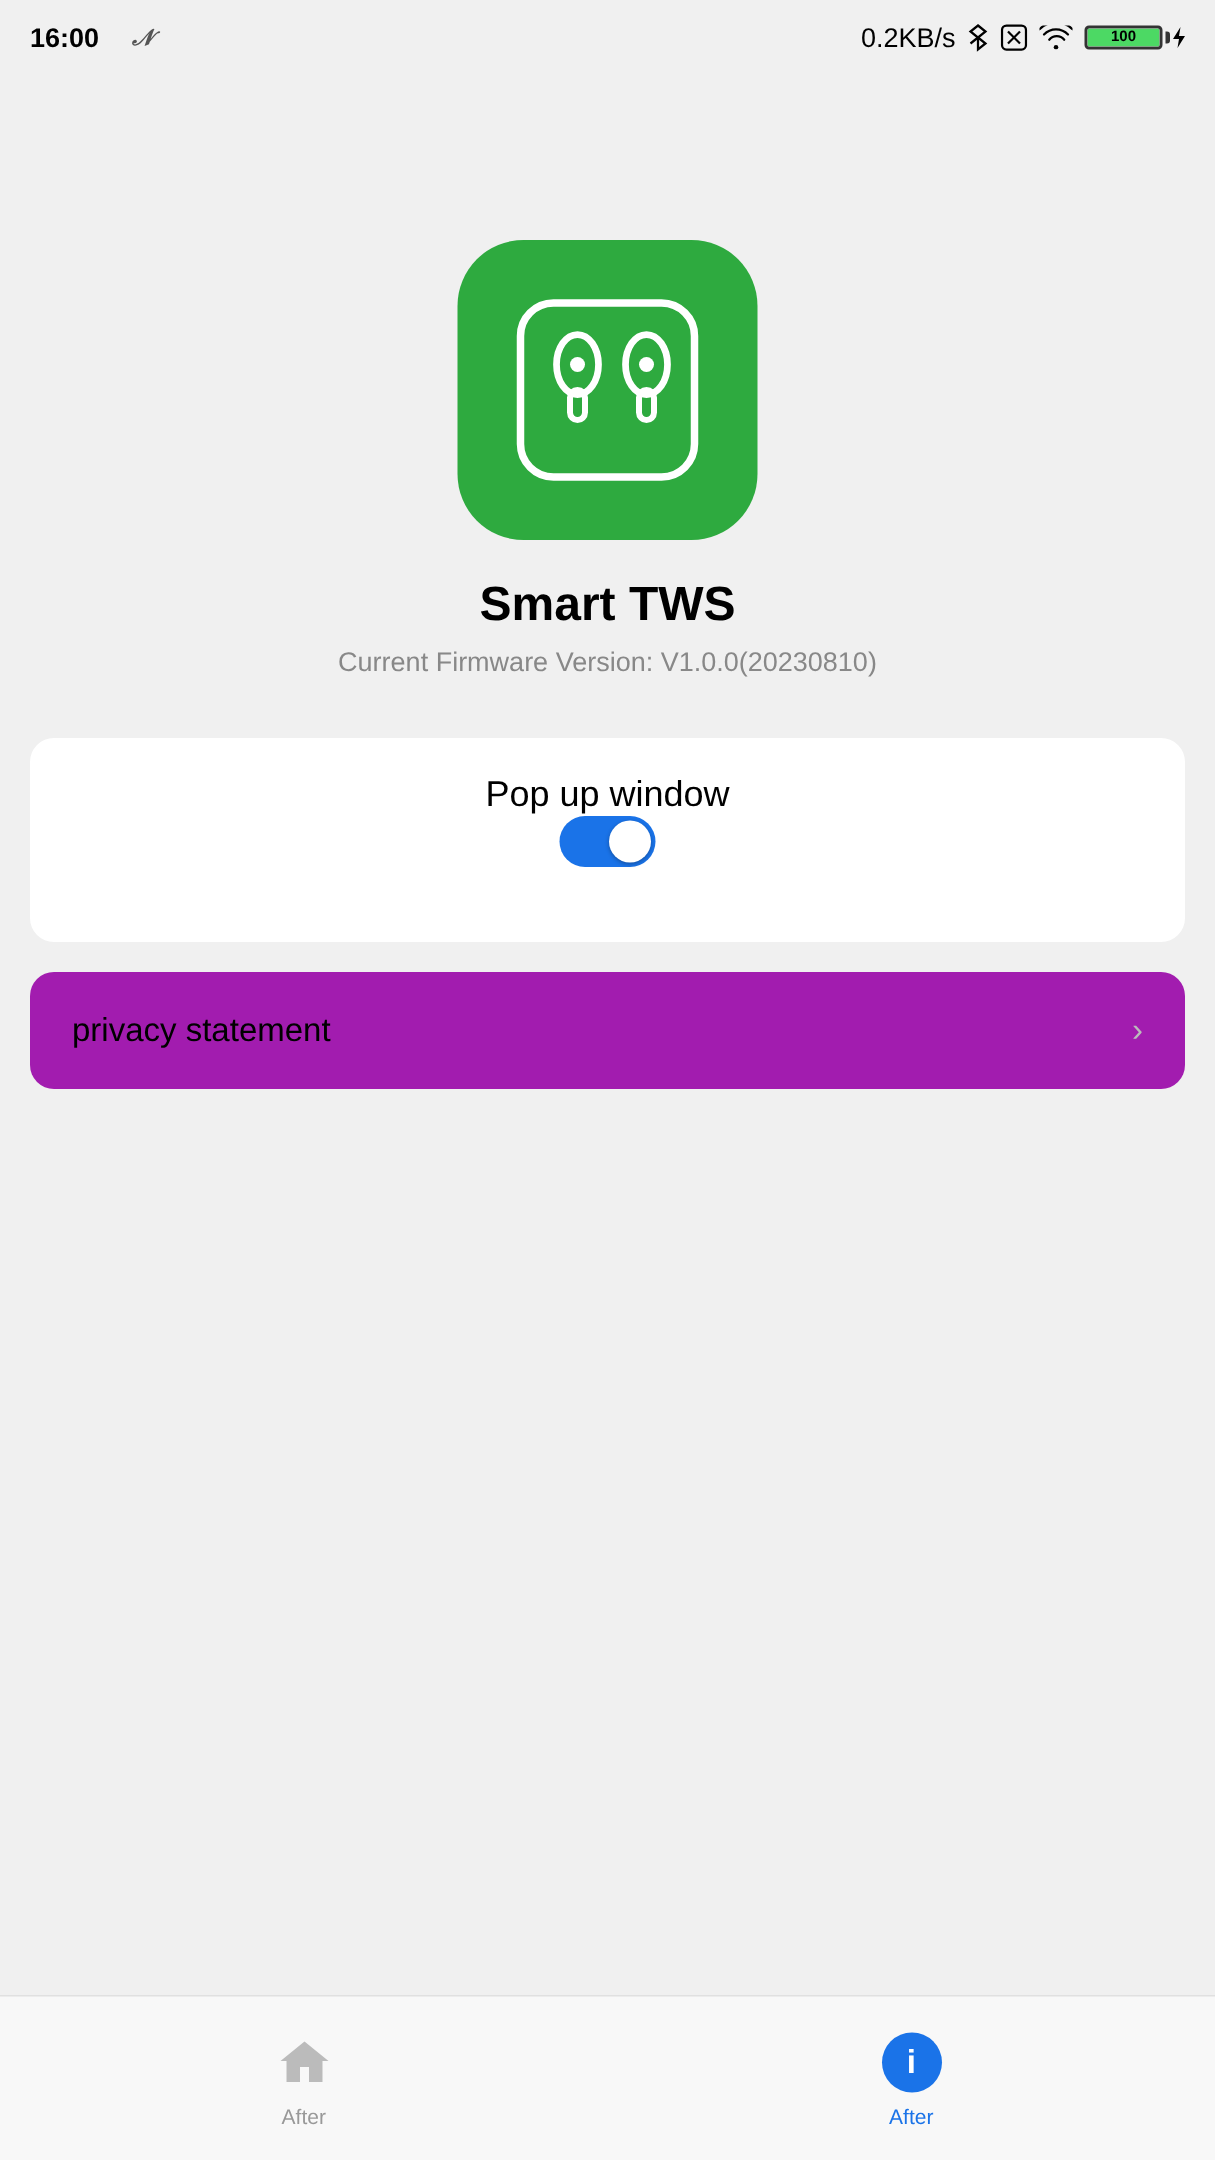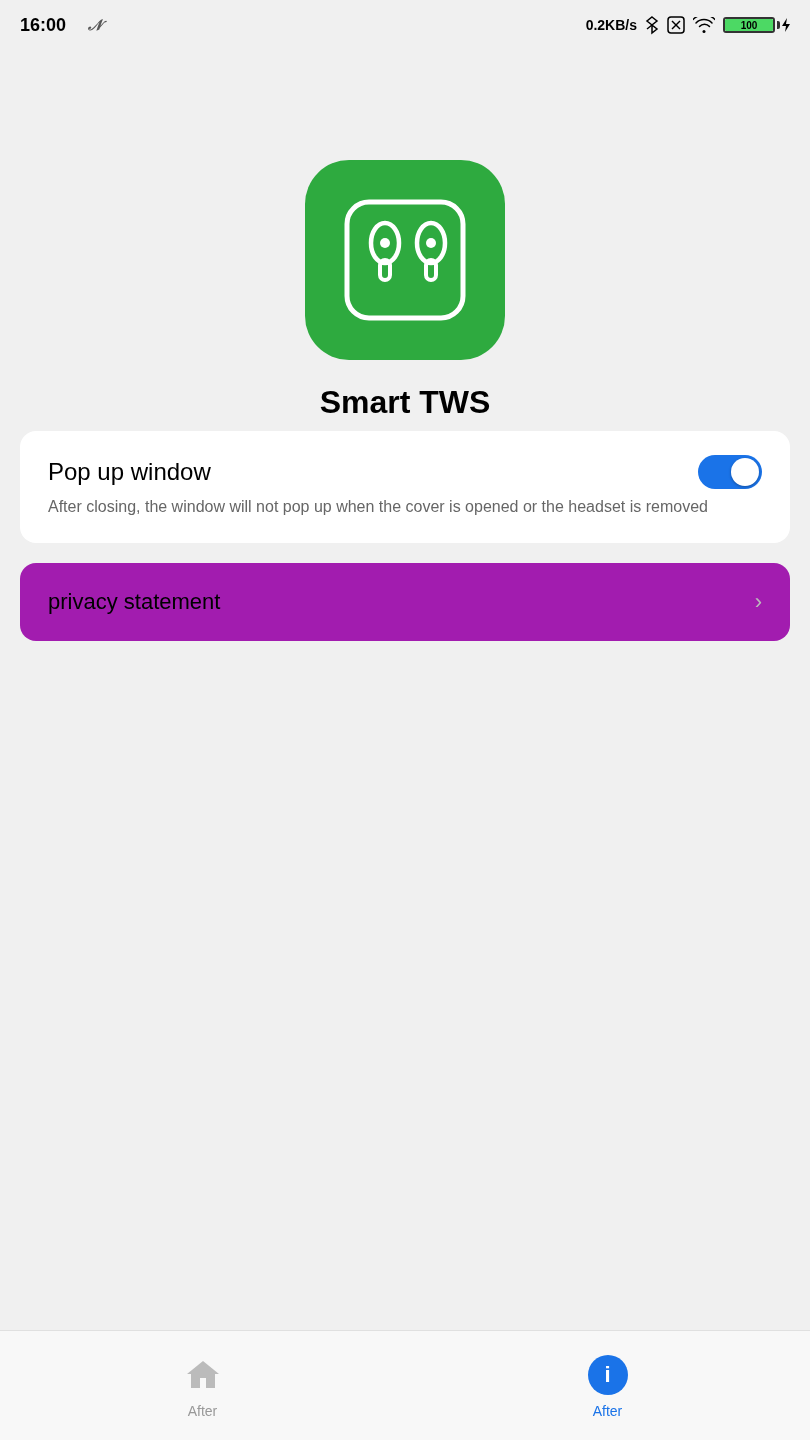--- a/index.html
+++ b/index.html
@@ -31,22 +31,22 @@
       gap: 22px;
     }
     .status-icons {
       display: flex;
       align-items: center;
       gap: 8px;
       font-size: 14px;
       color: #000;
     }
     .status-speed {
-      font-size: 14px;
-      font-weight: 700;
+      font-size: 18px;
+      font-weight: 400;
     }
     .battery-container {
       display: flex;
       align-items: center;
       gap: 2px;
     }
     .battery-body {
       width: 52px;
       height: 16px;
       border: 2px solid #333;
@@ -126,21 +126,22 @@
       background: #fff;
       border-radius: 16px;
       padding: 24px 28px;
       margin-bottom: 20px;
     }
 
     .toggle-row {
       display: flex;
       align-items: center;
       justify-content: space-between;
-      margin-bottom: 6px;
+      margin-bottom: 26px;
+      flex-direction: column;
     }
     .toggle-label {
       font-size: 24px;
       color: #000;
       font-weight: 400;
     }
     .toggle-switch {
       width: 64px;
       height: 34px;
       background: #1a73e8;
@@ -311,29 +312,29 @@
         <g transform="translate(74, 28)">
           <ellipse cx="22" cy="25" rx="14" ry="20" fill="none" stroke="white" stroke-width="4.5"></ellipse>
           <rect x="17" y="42" width="10" height="20" rx="5" fill="none" stroke="white" stroke-width="4"></rect>
           <circle cx="22" cy="25" r="5" fill="white"></circle>
         </g>
       </svg>
     </div>
   </div>
 
   <h1 class="app-title">Smart TWS</h1>
+  <p class="app-subtitle">Current Firmware Version: V1.0.0(20230810)</p>
 
   <div class="settings-card">
     <div class="toggle-row">
       <span class="toggle-label">Pop up window</span>
       <div class="toggle-switch">
         <div class="toggle-knob"></div>
       </div>
     </div>
-    <p class="toggle-desc">After closing, the window will not pop up when the cover is opened or the headset is removed</p>
   </div>
 
   <div class="privacy-card">
     <div class="privacy-row">
       <span class="privacy-label">privacy statement</span>
       <span class="chevron-icon">›</span>
     </div>
   </div>
 
 </div>

